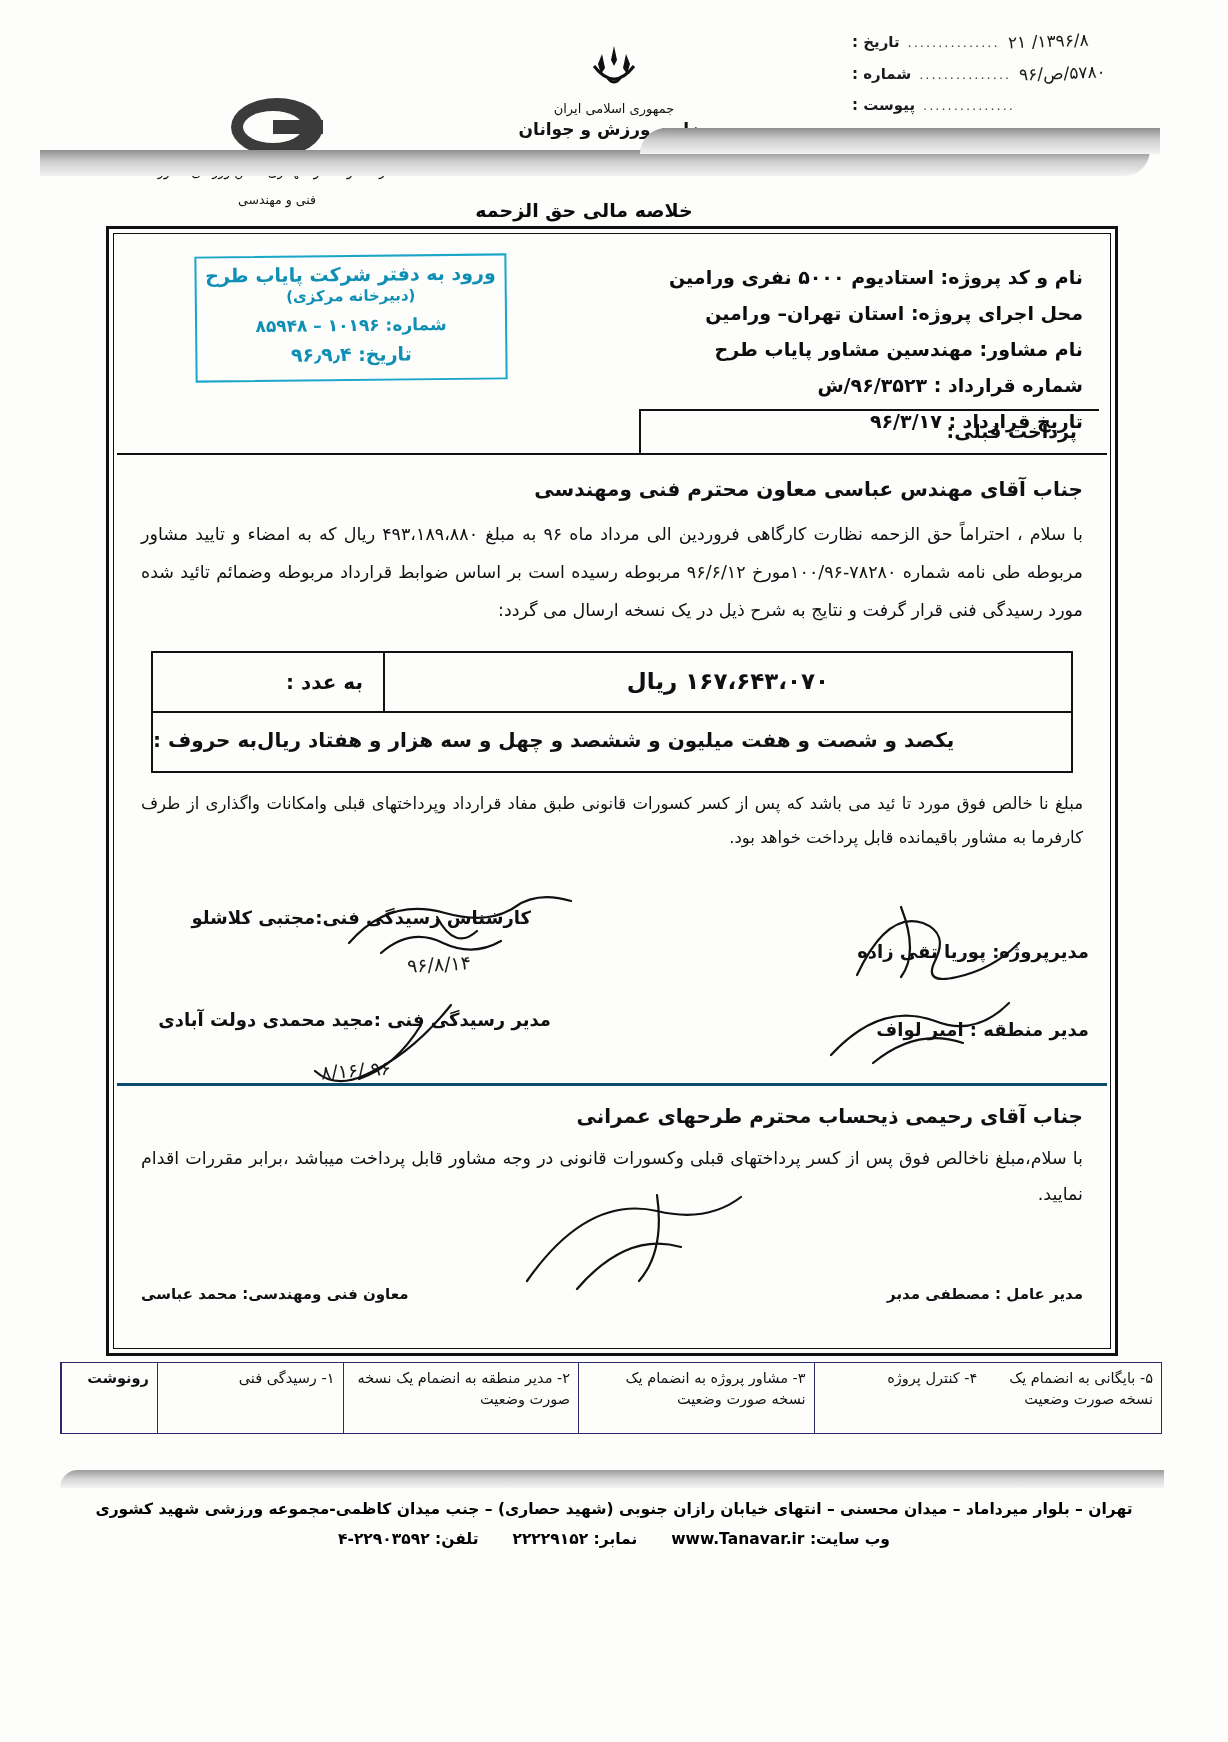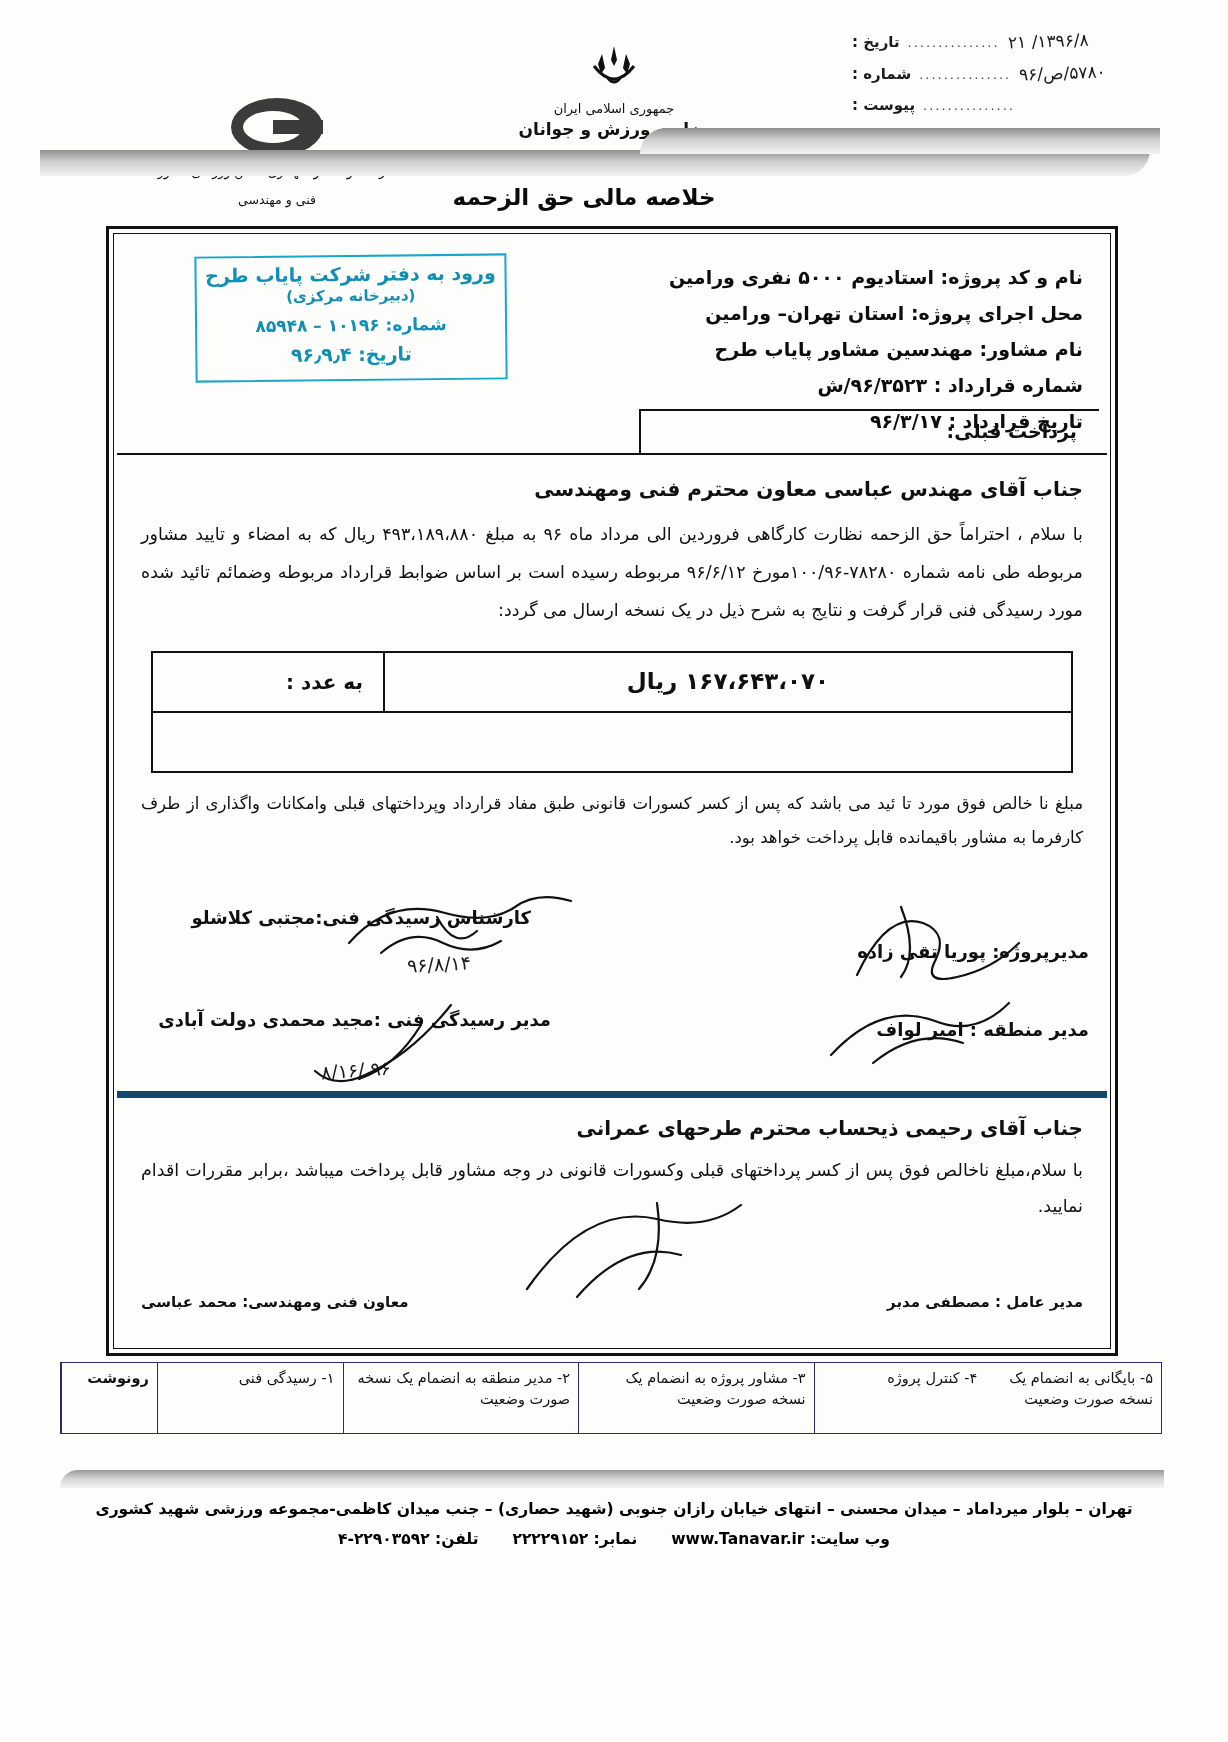--- a/index.html
+++ b/index.html
@@ -112,25 +112,25 @@
     top: -22px;
     left: 600px;
     width: 520px;
     height: 26px;
     background: linear-gradient(180deg,#8f8f8f 0%, #cfcfcf 45%, #f2f2f2 100%);
     border-radius: 40px 0 0 0;
   }
 
   .doc-title {
     position: absolute;
-    top: 184px;
+    top: 199px;
     left: 0;
     width: 100%;
     text-align: center;
-    font-size: 23px;
+    font-size: 19px;
     font-weight: bold;
     color: #0b0b0b;
   }
   .doc-title span { padding-right: 60px; }
 
   
   .frame {
     position: absolute;
     top: 226px;
     left: 106px;
@@ -291,25 +291,25 @@
   .s-pm    { top: 52px;  right: 2px; }
   .s-exp   { top: 18px;  right: 560px; }
   .s-reg   { top: 130px; right: 2px; }
   .s-tech  { top: 120px; right: 540px; }
   .hw-date { font-size: 19px; font-weight: normal; }
   .d1 { position: absolute; top: 64px; right: 620px; transform: rotate(-3deg); }
   .d2 { position: absolute; top: 170px; right: 700px; transform: rotate(-4deg); }
 
   .sec-footer {
     position: absolute;
-    bottom: 16px;
+    bottom: 24px;
     right: 8px;
     left: 8px;
     height: 246px;
-    border-top: 7px solid #0c4a6e;
+    border-top: 3px solid #0c4a6e;
     box-sizing: border-box;
     padding: 18px 24px 0 24px;
   }
   .sec-footer .addr2 {
     font-size: 20px;
     font-weight: bold;
     text-align: right;
   }
   .sec-footer .p2 {
     margin-top: 12px;
@@ -484,20 +484,24 @@
     </div>
 
     <div class="sec-body">
       <div class="addressee">جناب آقای مهندس عباسی معاون محترم فنی ومهندسی</div>
       <div class="para">با سلام ،  احتراماً حق الزحمه نظارت کارگاهی فروردین الی مرداد ماه ۹۶ به مبلغ ۴۹۳،۱۸۹،۸۸۰ ریال که به امضاء  و تایید مشاور  مربوطه طی نامه شماره ۷۸۲۸۰-۱۰۰/۹۶مورخ ۹۶/۶/۱۲ مربوطه رسیده است  بر اساس ضوابط قرارداد مربوطه وضمائم تائید شده مورد رسیدگی فنی  قرار گرفت و نتایج به شرح ذیل در یک نسخه ارسال می گردد:</div>
 
       <div class="amount-box">
         <div class="row1">
           <div class="val-num">۱۶۷،۶۴۳،۰۷۰ ریال</div>
           <div class="lab">به عدد :</div>
+        </div>
+        <div class="row2">
+          <span class="txt">به حروف :</span>
+          <span class="txt" style="margin-right:8px">یکصد و شصت و هفت میلیون و ششصد و چهل و سه هزار و هفتاد ریال</span>
         </div>
       </div>
 
       <div class="note">مبلغ نا خالص فوق  مورد تا ئید می باشد که پس از کسر کسورات قانونی طبق مفاد قرارداد وپرداختهای قبلی وامکانات واگذاری از طرف کارفرما به مشاور باقیمانده قابل پرداخت خواهد بود.</div>
     </div>
 
     <div class="sign-grid">
       <div class="r s-pm">مدیرپروژه: پوریا تقی زاده</div>
       <div class="r s-exp">کارشناس رسیدگی فنی:مجتبی کلاشلو</div>
       <div class="r s-reg">مدیر منطقه : امیر لواف</div>

